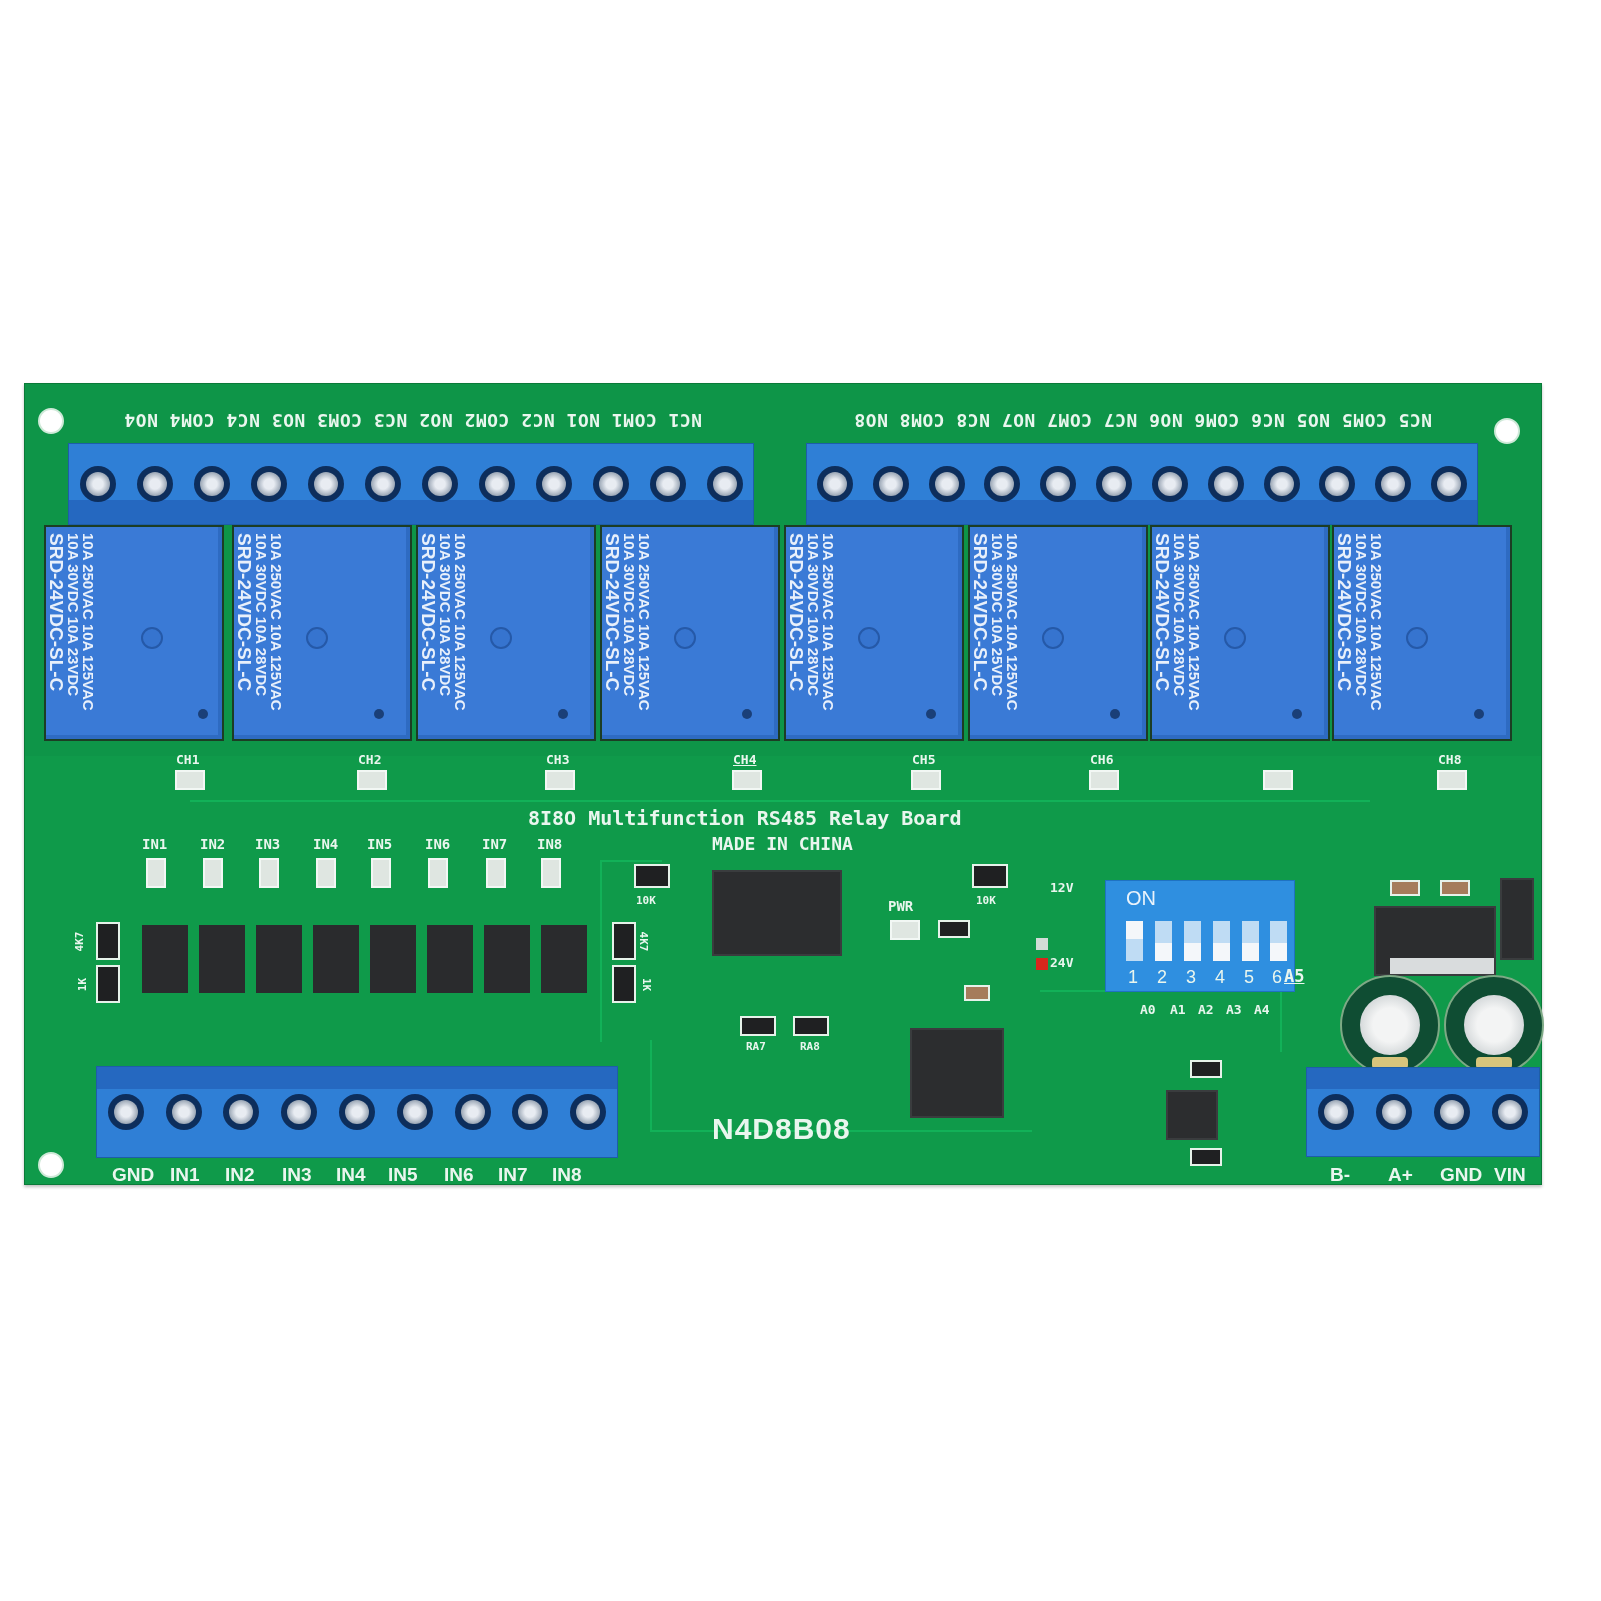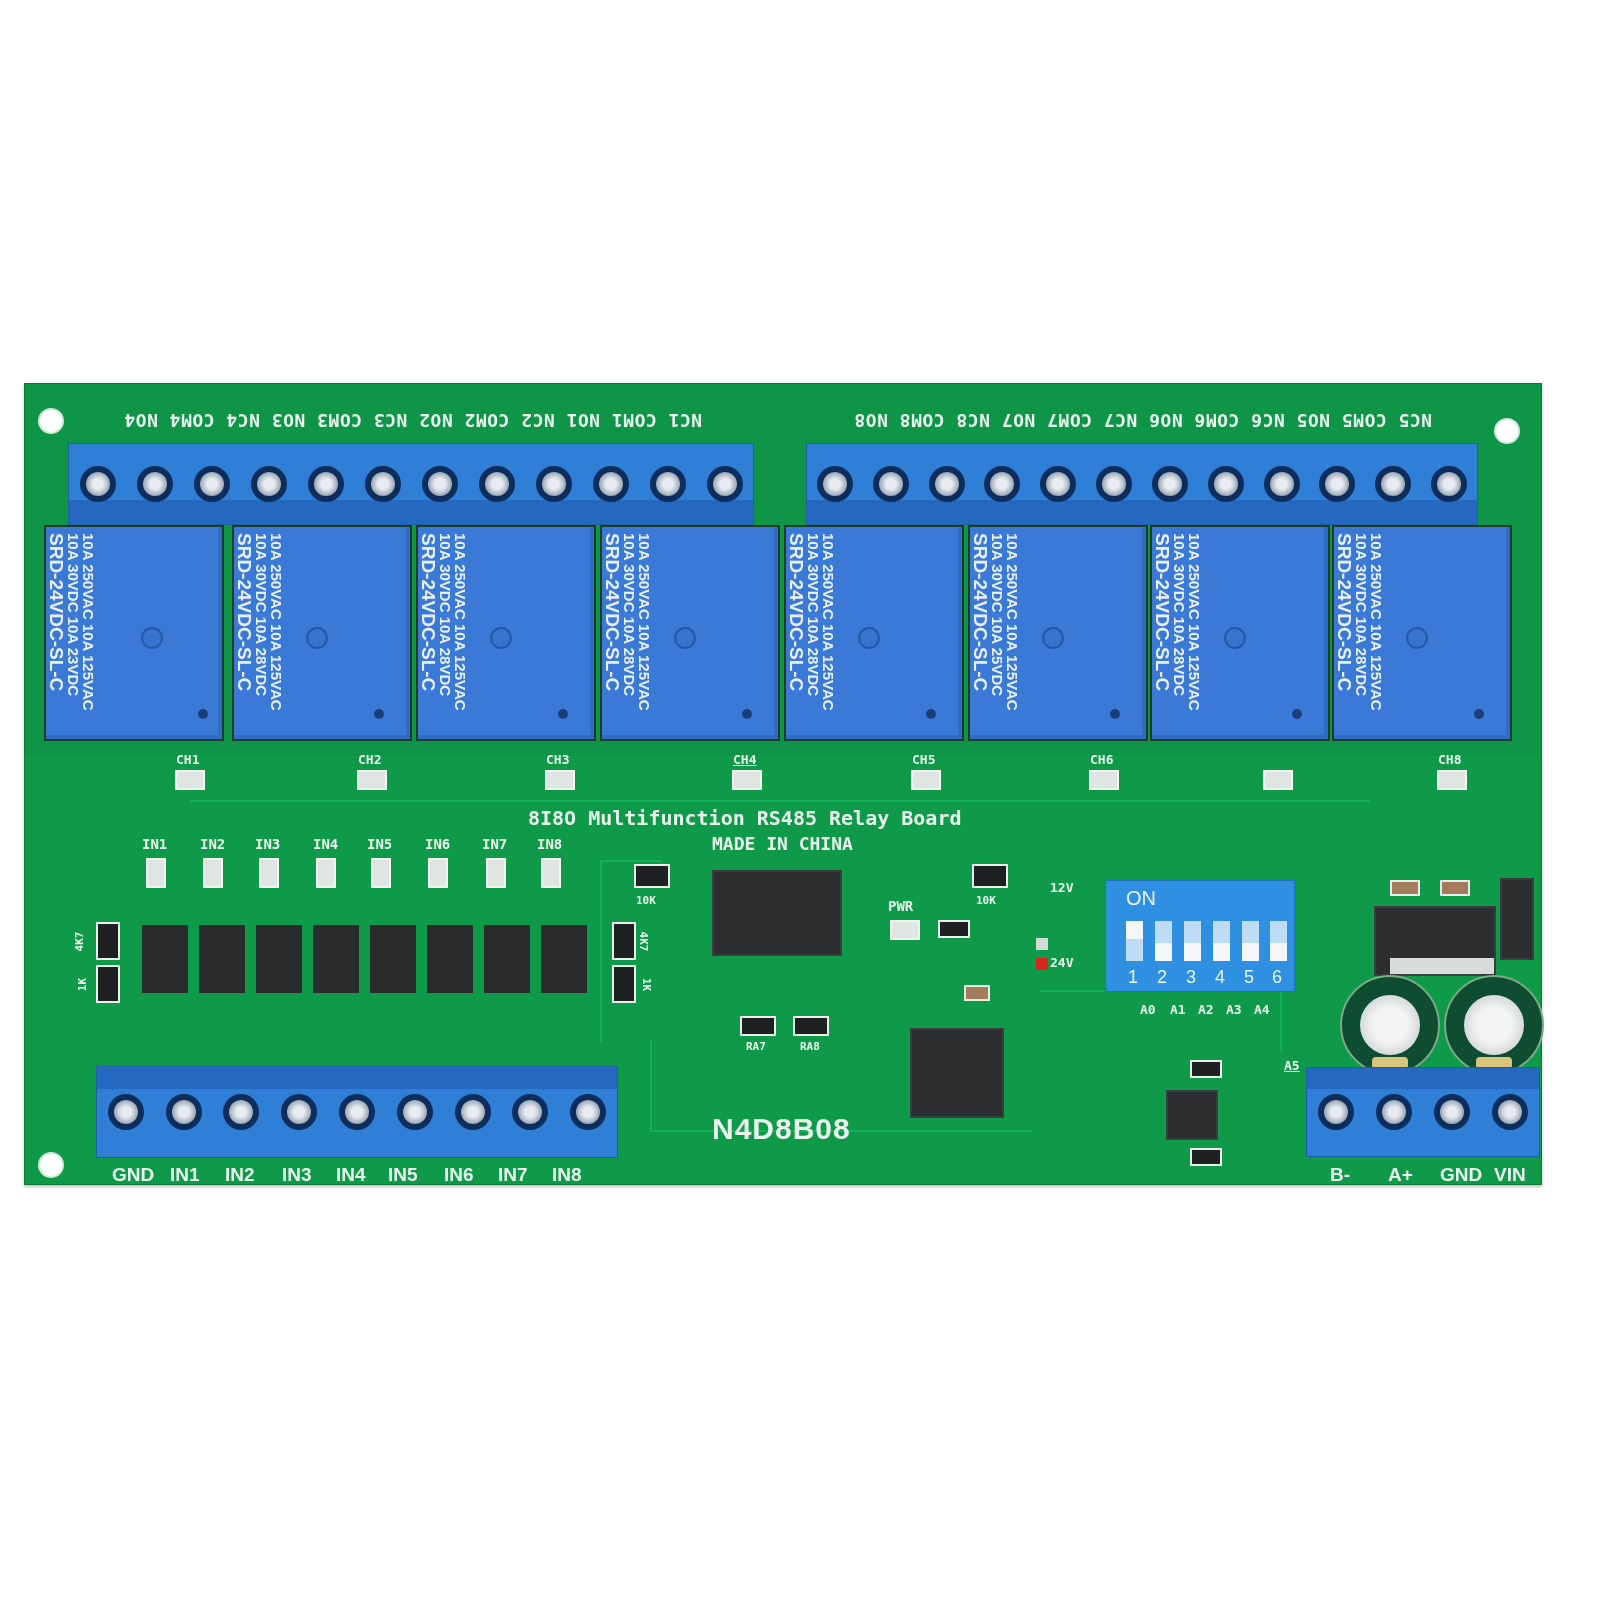--- a/index.html
+++ b/index.html
@@ -309,21 +309,21 @@
   <div class="silk" style="left:109px;top:86px;font-size:18px;font-weight:normal;font-family:'Liberation Sans',sans-serif;">4</div>
   <div class="silk" style="left:138px;top:86px;font-size:18px;font-weight:normal;font-family:'Liberation Sans',sans-serif;">5</div>
   <div class="silk" style="left:166px;top:86px;font-size:18px;font-weight:normal;font-family:'Liberation Sans',sans-serif;">6</div>
 </div>
 
 <div class="silk" style="left:1140px;top:1002px;font-size:13px;">A0</div>
 <div class="silk" style="left:1170px;top:1002px;font-size:13px;">A1</div>
 <div class="silk" style="left:1198px;top:1002px;font-size:13px;text-align:right;">A2</div>
 <div class="silk" style="left:1226px;top:1002px;font-size:13px;">A3</div>
 <div class="silk" style="left:1254px;top:1002px;font-size:13px;">A4</div>
-<div class="silk" style="left:1284px;top:1058px;font-size:13px;text-decoration:underline;">A5</div>
+<div class="silk" style="left:1284px;top:966px;font-size:17px;text-decoration:underline;">A5</div>
 
 <div class="chip" style="left:1168px;top:1092px;width:48px;height:46px;"></div>
 <div class="smd" style="left:1190px;top:1060px;width:28px;height:14px;"></div>
 <div class="smd" style="left:1190px;top:1148px;width:28px;height:14px;"></div>
 
 <div class="res" style="left:1390px;top:880px;width:26px;height:12px;"></div>
 <div class="res" style="left:1440px;top:880px;width:26px;height:12px;"></div>
 <div class="chip" style="left:1376px;top:908px;width:118px;height:66px;"></div>
 <div style="position:absolute;left:1390px;top:958px;width:104px;height:16px;background:#d9dcdd;"></div>
 <div class="chip" style="left:1502px;top:880px;width:30px;height:78px;"></div>

